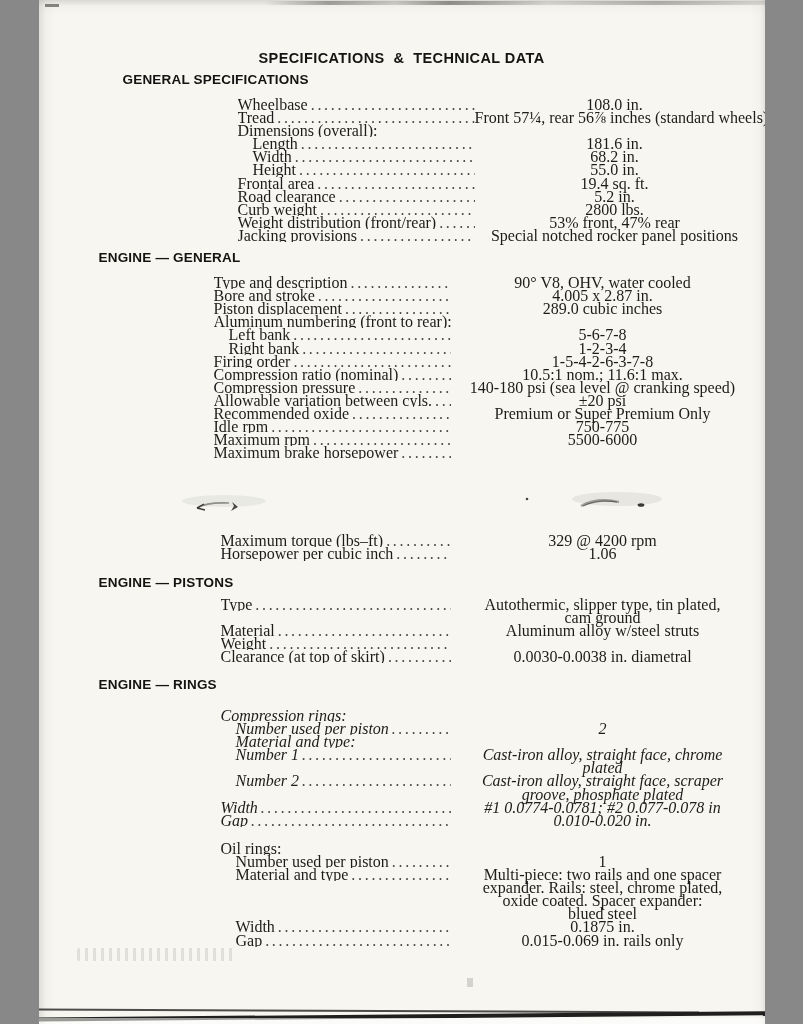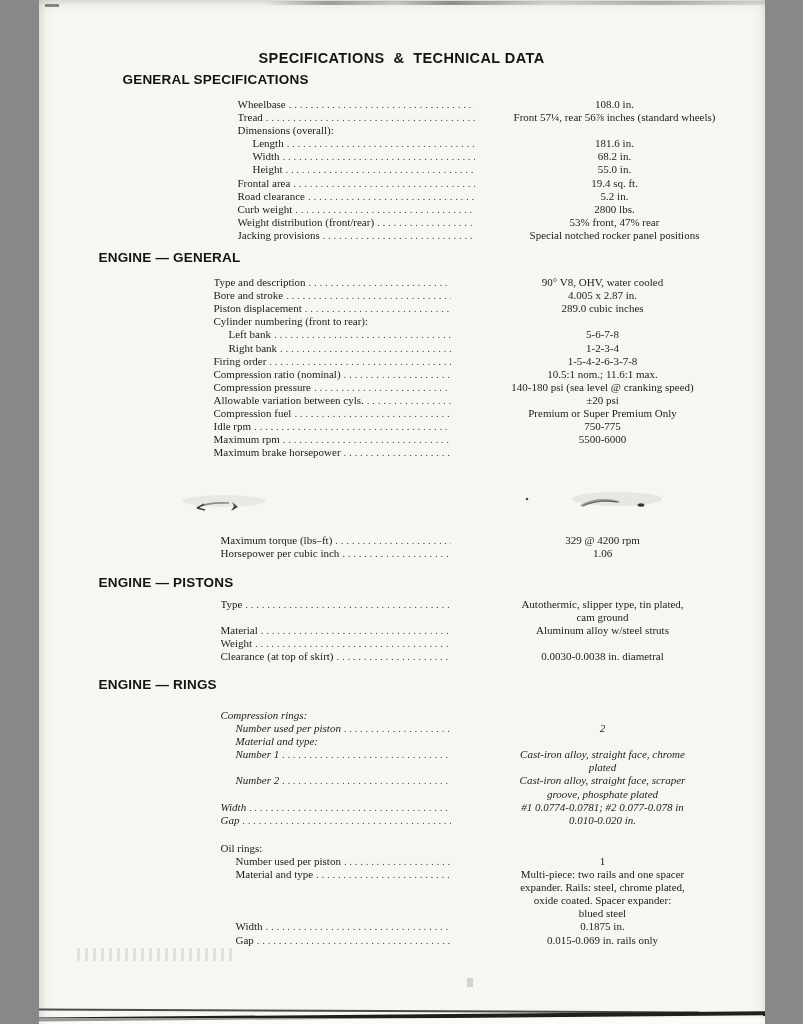--- a/index.html
+++ b/index.html
@@ -29,21 +29,21 @@
   .spec-section { }
   .section-header {
     margin-left:60px;
     font-family:"Liberation Sans", sans-serif;
     font-weight:bold;
     font-size:13.5px;
     letter-spacing:0.2px;
     color:#131311;
   }
   .rows {
-    font-size:11px;
+    font-size:16px;
     line-height:13.1px;
     color:#1d1c1a;
   }
   .section-header + .rows { margin-top:11px; }
   
   .sec-general-specifications { margin-top:6px;padding-left:24px; }
   .sec-general-specifications .rows,
   .sec-engine-general .rows { margin-left:175px; margin-right:10px; }
   .sec-general-specifications .rows .labelwrap,
   .sec-engine-general .rows .labelwrap { width:237px; }
@@ -255,21 +255,21 @@
             <span class="labelwrap">
               <span class="lbl">Piston displacement</span>
               <span class="dots">..........................................................................................</span>
             </span>
             <span class="value">
               <div class="vline">289.0 cubic inches</div>
             </span>
           </div>
           <div class="spec-row">
             <span class="labelwrap">
-              <span class="lbl">Cylinder numbering (front to rear):</span>
+              <span class="lbl">Aluminum numbering (front to rear):</span>
             </span>
           </div>
           <div class="spec-row ind1">
             <span class="labelwrap">
               <span class="lbl">Left bank</span>
               <span class="dots">..........................................................................................</span>
             </span>
             <span class="value">
               <div class="vline">5-6-7-8</div>
             </span>
@@ -314,21 +314,21 @@
             <span class="labelwrap">
               <span class="lbl">Allowable variation between cyls.</span>
               <span class="dots">..........................................................................................</span>
             </span>
             <span class="value">
               <div class="vline">±20 psi</div>
             </span>
           </div>
           <div class="spec-row">
             <span class="labelwrap">
-              <span class="lbl">Compression fuel</span>
+              <span class="lbl">Recommended oxide</span>
               <span class="dots">..........................................................................................</span>
             </span>
             <span class="value">
               <div class="vline">Premium or Super Premium Only</div>
             </span>
           </div>
           <div class="spec-row">
             <span class="labelwrap">
               <span class="lbl">Idle rpm</span>
               <span class="dots">..........................................................................................</span>

